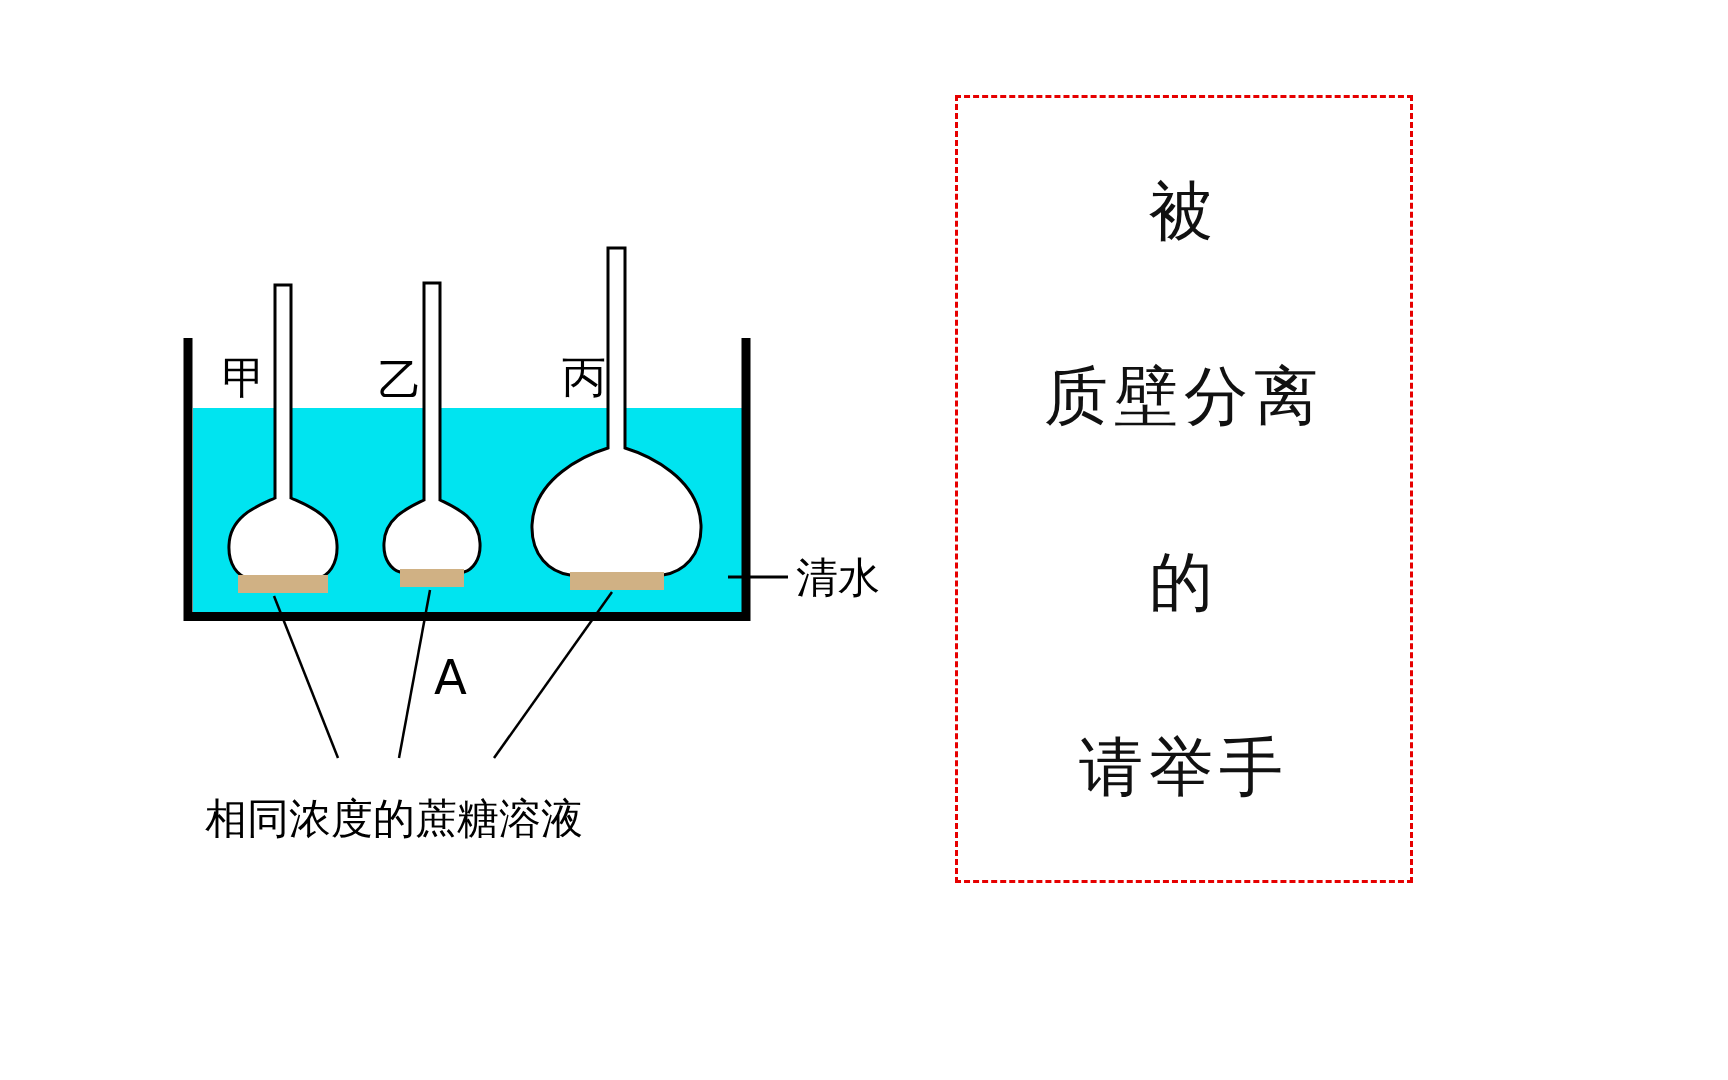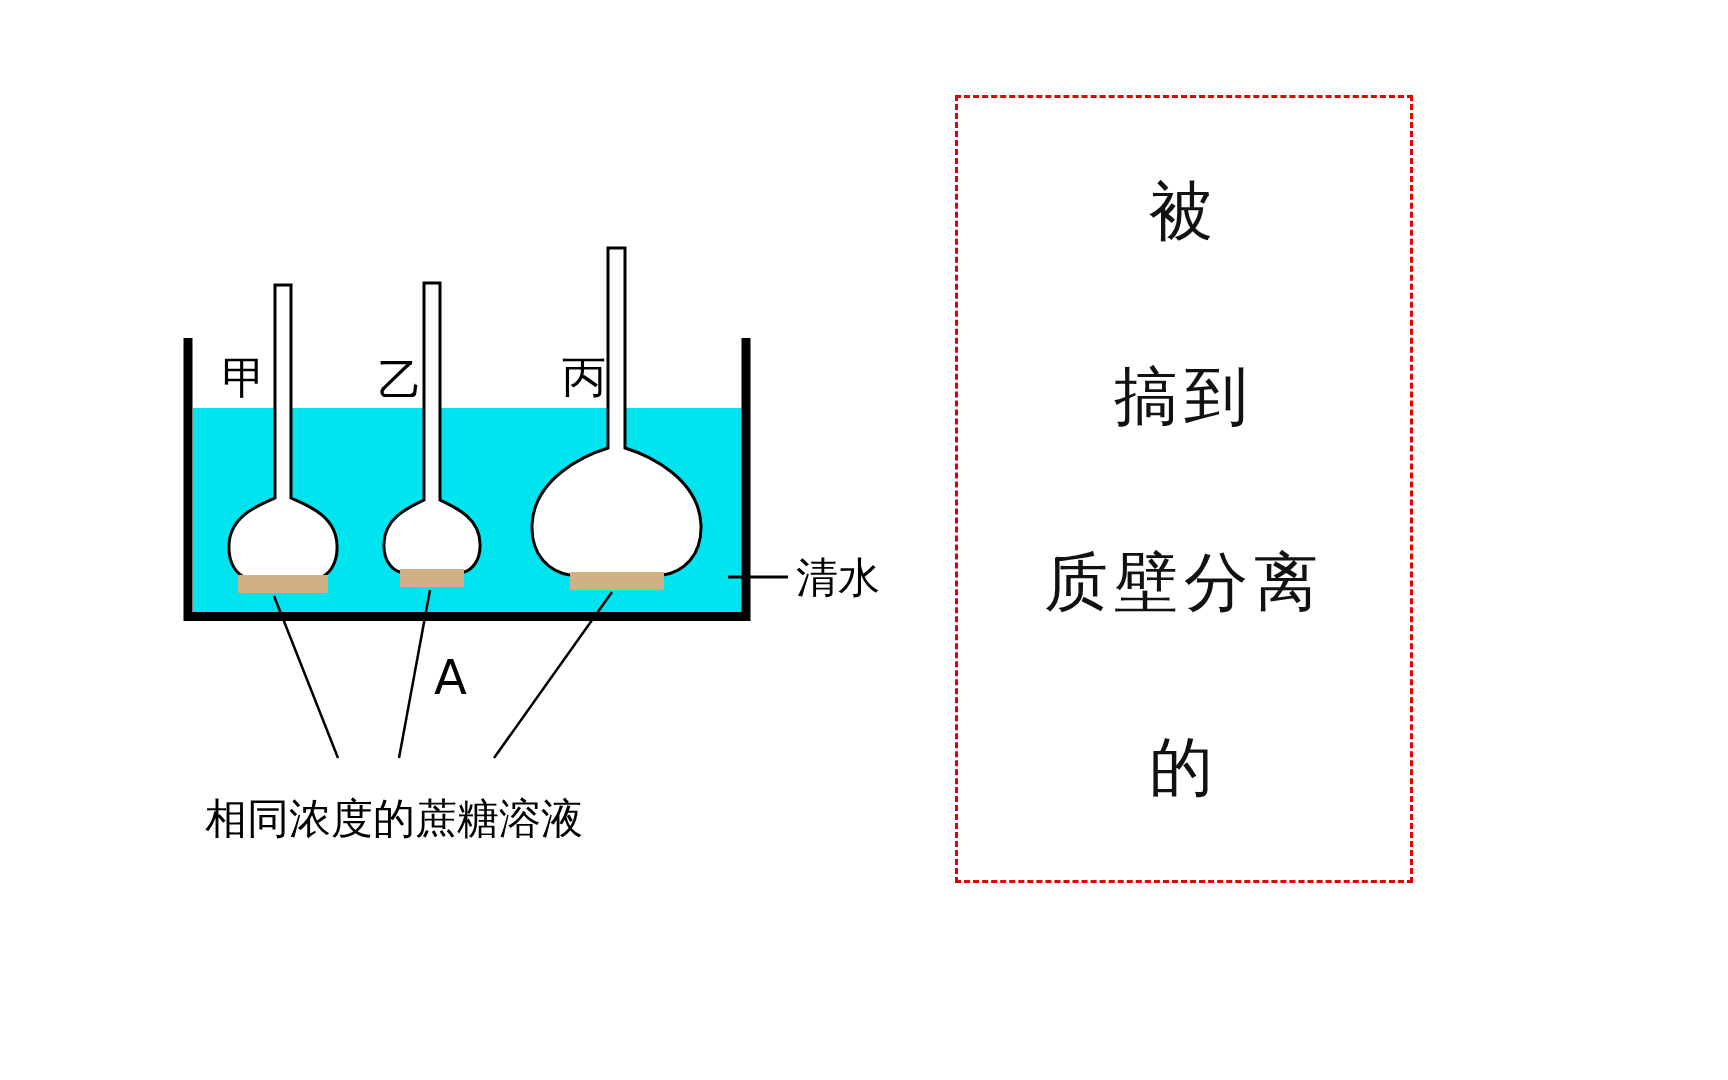--- a/index.html
+++ b/index.html
@@ -80,18 +80,18 @@
 
     <line x1="274" y1="596" x2="338" y2="758" stroke="#000000" stroke-width="2.5"></line>
     <line x1="430" y1="590" x2="399" y2="758" stroke="#000000" stroke-width="2.5"></line>
     <line x1="612" y1="592" x2="494" y2="758" stroke="#000000" stroke-width="2.5"></line>
 
     <text x="205" y="833" font-size="42">相同浓度的蔗糖溶液</text>
   </svg>
 
   <div class="joke-box">
     <div class="joke-line">被</div>
-    <div class="joke-line">搞到</div>
     <div class="joke-line">质壁分离</div>
     <div class="joke-line">的</div>
+    <div class="joke-line">请举手</div>
   </div>
 
 </div>
 
 </body></html>

